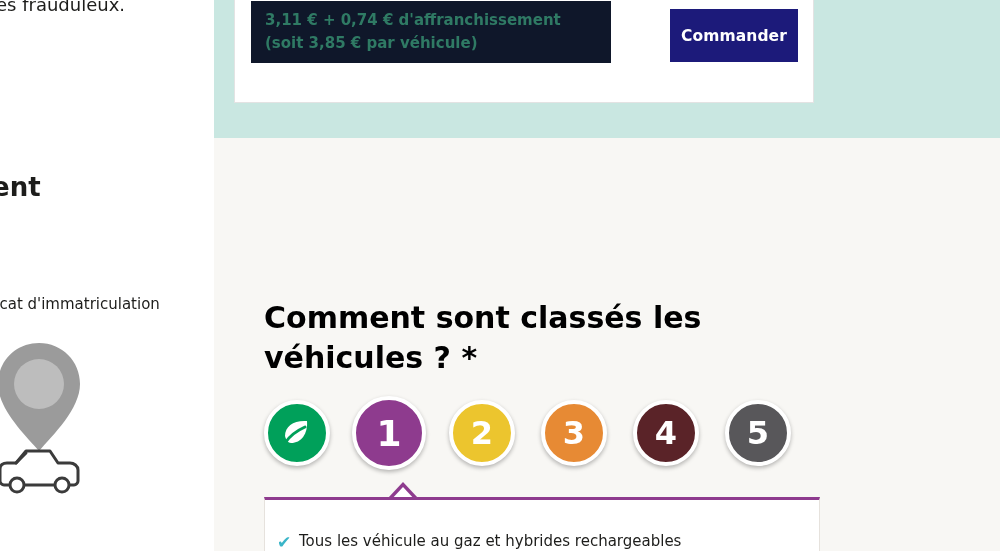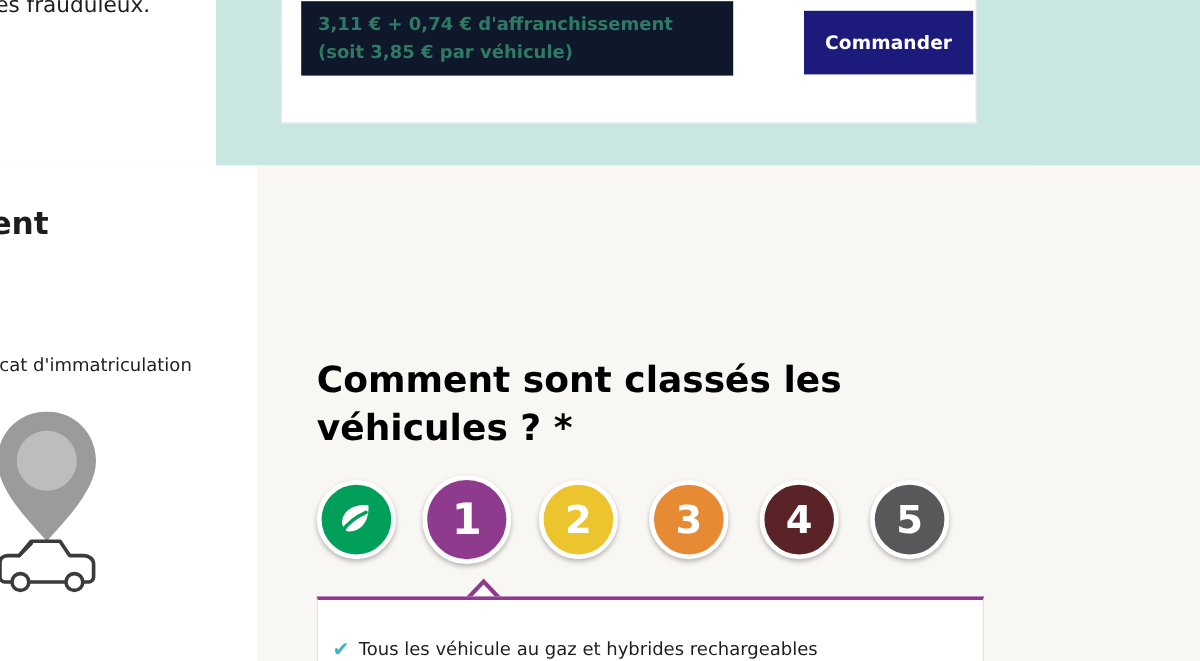--- a/index.html
+++ b/index.html
@@ -19,21 +19,21 @@
   .top-band {
     position: absolute;
     left: 0; top: 0;
     width: 1000px;
     height: 138px;
     background: #c9e7e1;
   }
   .top-left-white {
     position: absolute;
     left: 0; top: 0;
-    width: 180px;
+    width: 214px;
     height: 138px;
     background: #ffffff;
   }
   .top-left-text {
     position: absolute;
     left: -4px;
     top: -6px;
     font-size: 18px;
     color: #1d1d1b;
     font-weight: 400;
@@ -64,21 +64,21 @@
   .price-text {
     font-size: 15px;
     line-height: 23px;
     color: #2f7a64;
     font-weight: 700;
   }
   .order-button {
     position: absolute;
     left: 435px;
     top: 48px;
-    width: 141px;
+    width: 128px;
     height: 53px;
     background: #1c1a7a;
     border: none;
     color: #ffffff;
     font-size: 15.5px;
     font-weight: 700;
     font-family: "DejaVu Sans", "Liberation Sans", sans-serif;
     cursor: pointer;
     letter-spacing: 0.1px;
   }

